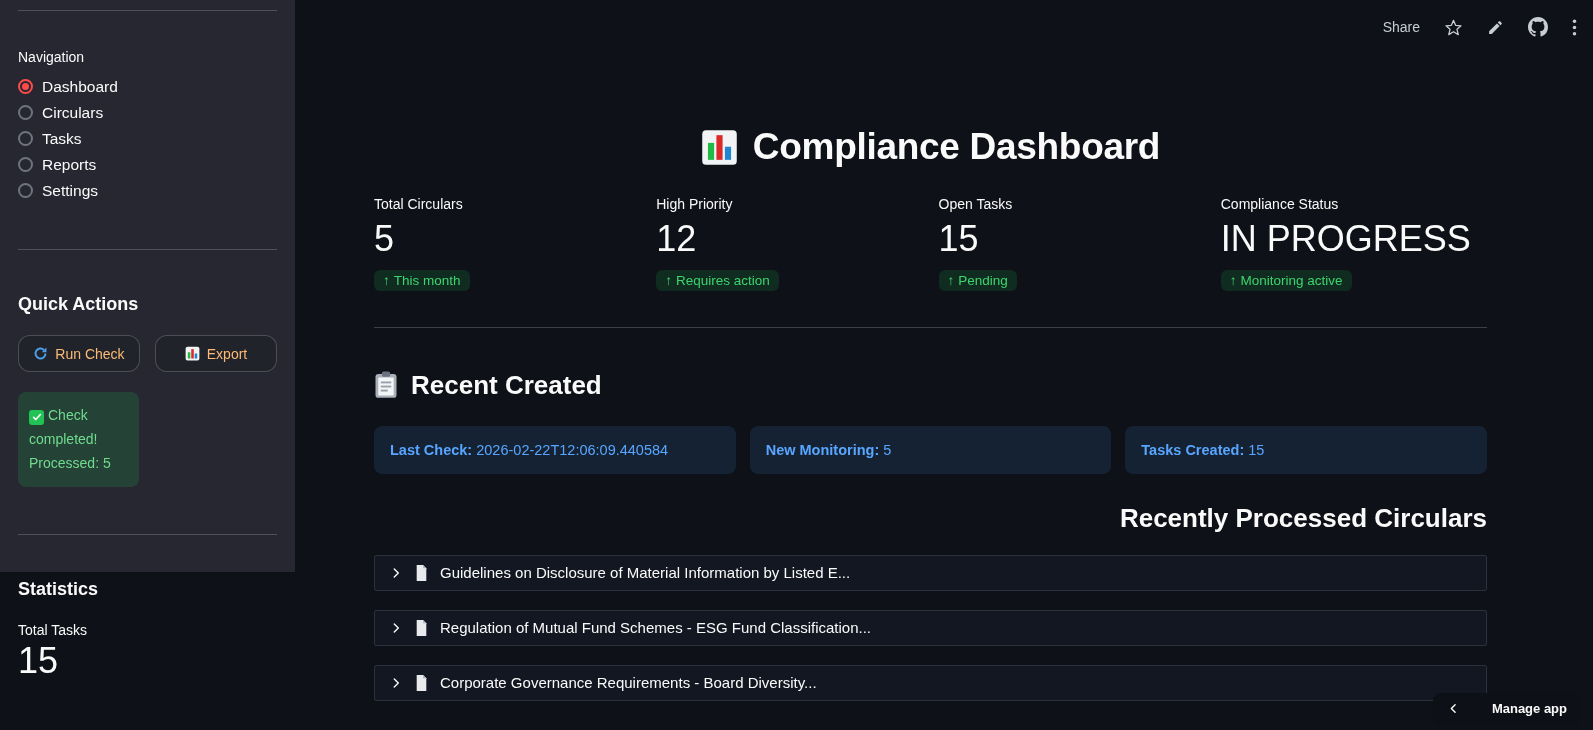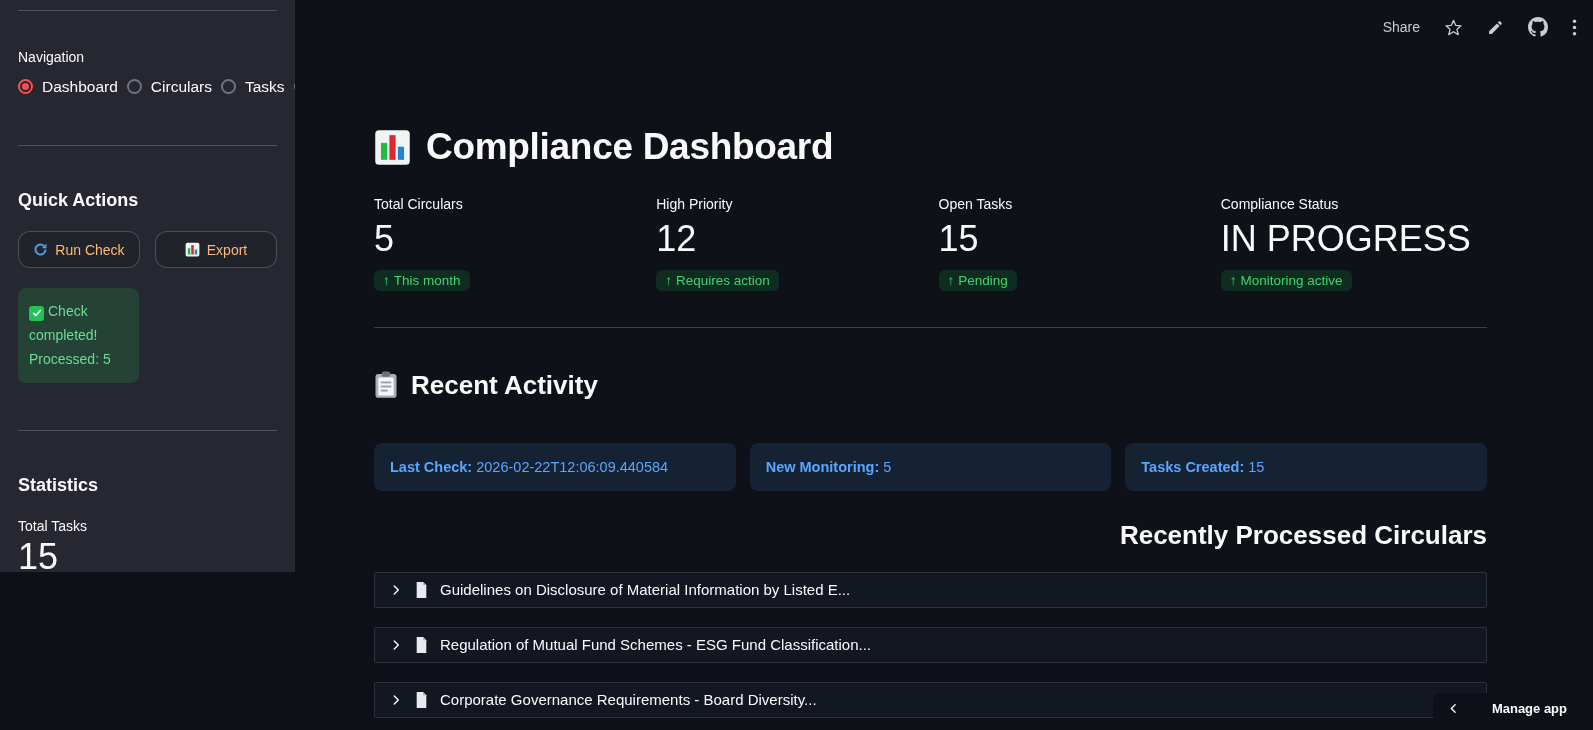--- a/index.html
+++ b/index.html
@@ -5,21 +5,21 @@
   * { margin:0; padding:0; box-sizing:border-box; }
   html,body { width:1593px; height:730px; overflow:hidden; background:#0e1117;
     font-family:"Liberation Sans","DejaVu Sans",sans-serif; color:#fafafa; }
   .app { display:flex; width:1593px; height:730px; }
 
   
   .sidebar { width:295px; min-width:295px; height:572px; background:#262730;
     padding:10px 18px 0 18px; position:relative; }
   .sb-divider { border:none; border-top:1px solid rgba(250,250,250,0.2); width:100%; }
   .sb-section-label { margin-top:38px; font-size:14px; color:#fafafa; }
-  .radio-group { margin-top:13px; display:flex; gap:9px; }
+  .radio-group { margin-top:13px; display:flex; flex-direction:column; gap:9px; }
   .radio-row { display:flex; align-items:center; gap:9px; height:17px; cursor:pointer; }
   .radio-circle { width:15px; height:15px; border-radius:50%; border:2px solid #6f7380;
     position:relative; flex:none; }
   .radio-circle.selected { border-color:#ff4b4b; }
   .radio-circle.selected::after { content:""; position:absolute; left:50%; top:50%;
     width:7px; height:7px; margin:-3.5px 0 0 -3.5px; border-radius:50%; background:#ff4b4b; }
   .radio-label { font-size:15.5px; color:#fafafa; }
   .sb-divider.d2 { margin-top:50px; }
   .sb-heading { margin-top:44px; font-size:18px; font-weight:700; color:#fafafa; }
   .btn-row { margin-top:20px; display:flex; gap:15px; }
@@ -37,36 +37,36 @@
   .check-chip { width:15px; height:15px; background:#21c354; border-radius:3px;
     display:inline-flex; align-items:center; justify-content:center; vertical-align:-2px; margin-right:4px; }
 
   
   .main { flex:1; position:relative; background:#0e1117; height:730px; overflow:hidden; }
   .toolbar { position:absolute; top:17px; right:16px; display:flex; align-items:center; gap:24px; z-index:5; }
   .toolbar .tb-item { color:#c7ccd6; font-size:14px; cursor:pointer; display:flex; align-items:center; }
 
   .content { width:1113px; margin-left:79px; padding-top:126px; }
 
-  .title-row { display:flex; align-items:center; gap:15px; }
+  .title-row { display:flex; align-items:center; gap:15px;justify-content:center; }
   .page-title { font-size:37px; font-weight:700; color:#fafafa; letter-spacing:-0.3px; }
 
   .metrics-row { margin-top:28px; display:grid; grid-template-columns:repeat(4,1fr); gap:16px; }
   .metric-label { font-size:14px; color:#fafafa; }
   .metric-value { margin-top:7px; font-size:36px; font-weight:400; line-height:1.1; color:#fafafa; }
   .metric-delta { margin-top:11px; display:inline-flex; align-items:center; gap:4px;
     background:rgba(33,195,84,0.15); color:#3dd56d; font-size:13.5px;
     padding:3px 9px; border-radius:6px; }
 
   .main-divider { border:none; border-top:1px solid rgba(250,250,250,0.2); margin-top:36px; }
 
   .section-row { margin-top:42px; display:flex; align-items:center; gap:13px; }
   .section-title { font-size:26px; font-weight:700; color:#fafafa; }
 
-  .info-row { margin-top:42px; display:grid; grid-template-columns:repeat(3,1fr); gap:14px; }
+  .info-row { margin-top:25px; display:grid; grid-template-columns:repeat(3,1fr); gap:14px; }
   .info-box { background:rgba(61,157,243,0.13); border-radius:8px; padding:16px;
     font-size:14.5px; color:#58a6ff; }
   .info-box b { font-weight:700; }
 
   .sub-title { margin-top:29px; font-size:26px; font-weight:700; color:#fafafa;text-align:right; }
 
   .expanders { margin-top:21px; display:flex; flex-direction:column; gap:19px; }
   .expander { height:36px; border:1px solid #2d313b; border-radius:2px; background:#131721;
     display:flex; align-items:center; gap:12px; padding:0 14px; cursor:pointer; }
   .expander-title { font-size:15px; color:#fafafa; }
@@ -236,21 +236,21 @@
         <span>
           <svg width="24" height="28" viewBox="0 0 20 24">
             <rect x="1" y="2.5" width="18" height="20.5" rx="2.5" fill="#aab0ba"></rect>
             <rect x="3.4" y="5.5" width="13.2" height="15.5" rx="1" fill="#f4f5f7"></rect>
             <rect x="6.5" y="0.5" width="7" height="4.5" rx="1.4" fill="#6b7280"></rect>
             <rect x="5.5" y="9" width="9" height="1.6" fill="#9aa0aa"></rect>
             <rect x="5.5" y="12.5" width="9" height="1.6" fill="#9aa0aa"></rect>
             <rect x="5.5" y="16" width="6" height="1.6" fill="#9aa0aa"></rect>
           </svg>
         </span>
-        <h2 class="section-title">Recent Activity</h2>
+        <h2 class="section-title">Recent Created</h2>
       </div>
 
       <div class="info-row">
         <div class="info-box">
           <b>Last Check:</b>
           <span>2026-02-22T12:06:09.440584</span>
         </div>
         <div class="info-box">
           <b>New Monitoring:</b>
           <span>5</span>

